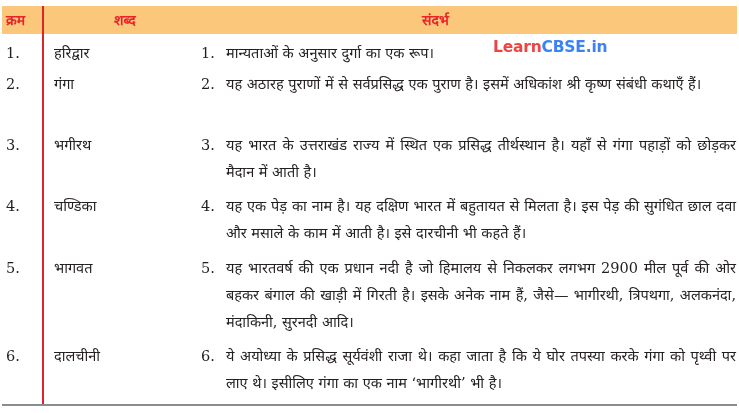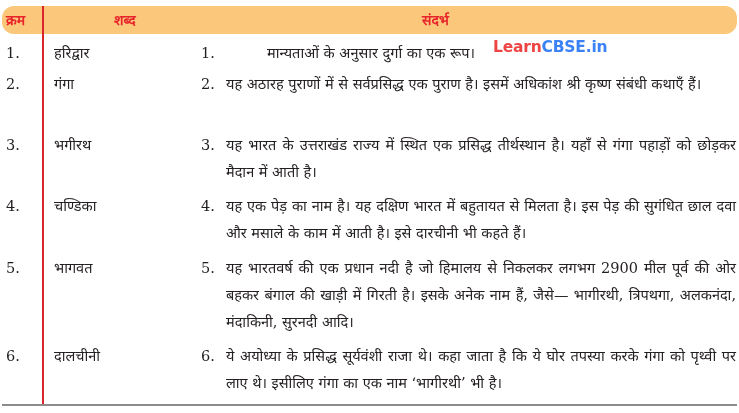--- a/index.html
+++ b/index.html
@@ -18,21 +18,20 @@
     .table {
       position: absolute;
       left: 2px;
       top: 6px;
       width: 735px;
     }
     .header {
       position: relative;
       height: 28px;
       background: #fbc77a;
-      border-radius: 12px;
     }
     .header .h {
       position: absolute;
       top: 0;
       line-height: 28px;
       font-family: "DejaVu Sans", "Liberation Sans", sans-serif;
       font-size: 14px;
       color: #e8242b;
       font-weight: bold;
     }
@@ -111,21 +110,21 @@
     <span class="h h-word">शब्द</span>
     <span class="h h-context">संदर्भ</span>
   </div>
 
   <div class="vline"></div>
 
   <div class="row" style="top:34px;">
     <span class="num">1.</span>
     <span class="word">हरिद्वार</span>
     <span class="cnum">1.</span>
-    <span class="ctext" style="width:280px;margin-left:41px;">मान्यताओं के अनुसार दुर्गा का एक रूप।</span>
+    <span class="ctext" style="width:280px;">मान्यताओं के अनुसार दुर्गा का एक रूप।</span>
   </div>
 
   <div class="row" style="top:65px;">
     <span class="num">2.</span>
     <span class="word">गंगा</span>
     <span class="cnum">2.</span>
     <span class="ctext">यह अठारह पुराणों में से सर्वप्रसिद्ध एक पुराण है। इसमें अधिकांश श्री कृष्ण संबंधी कथाएँ हैं।</span>
   </div>
 
   <div class="row" style="top:126px;">

